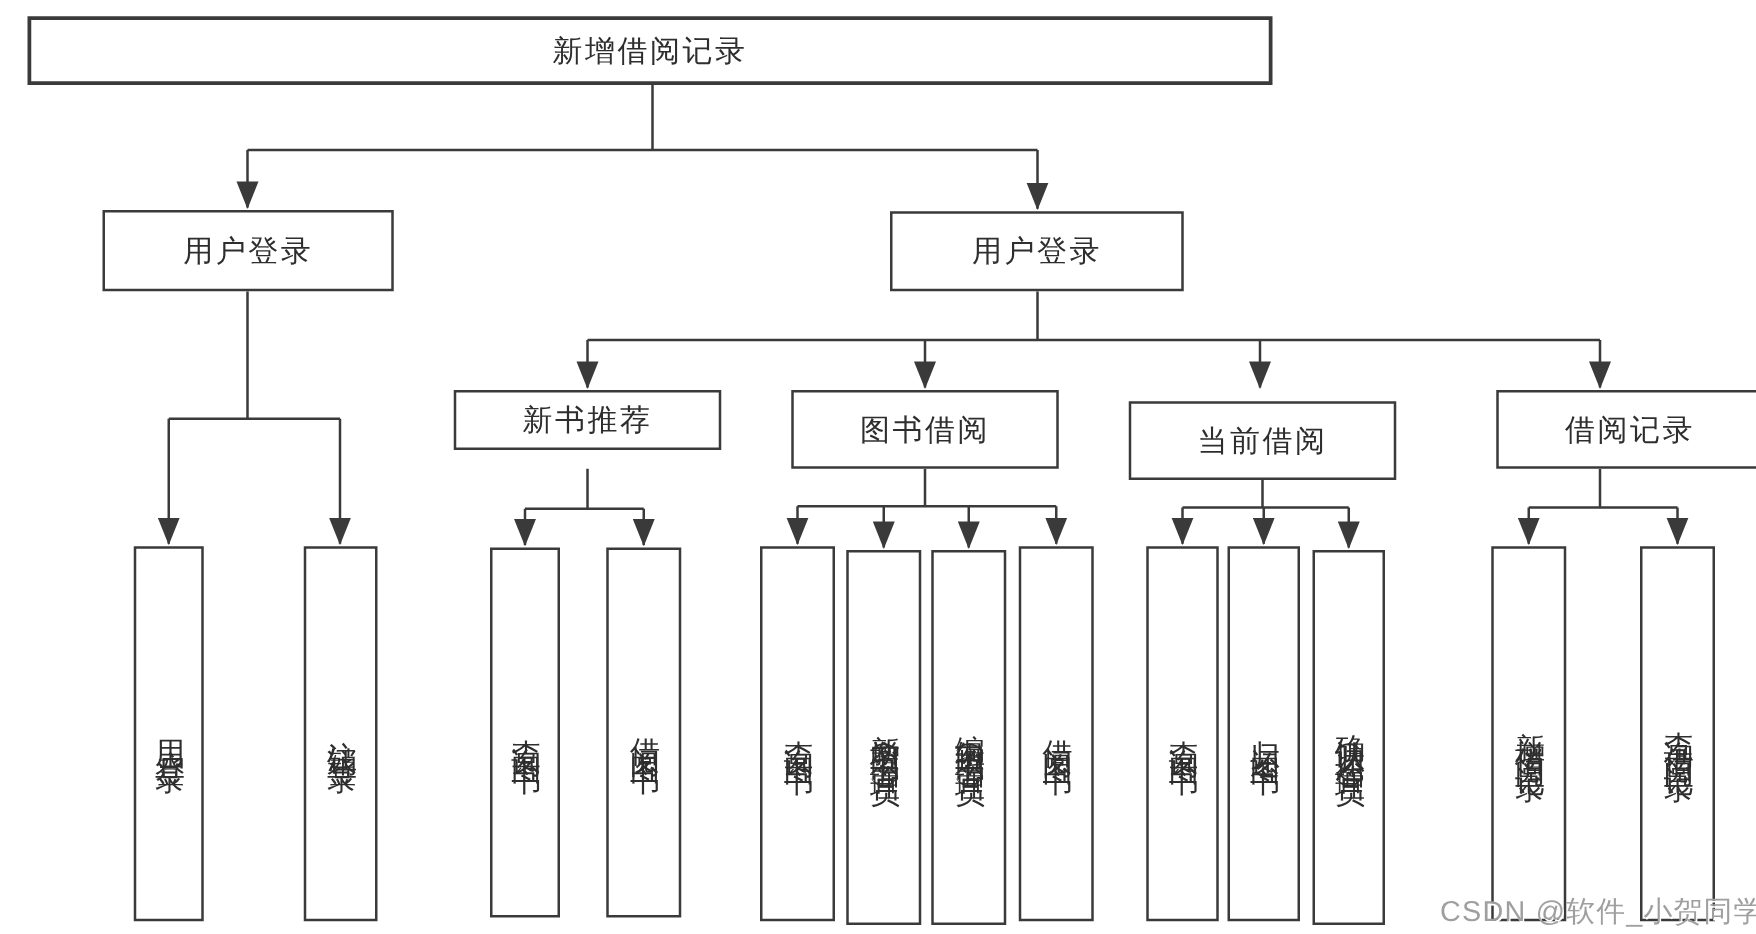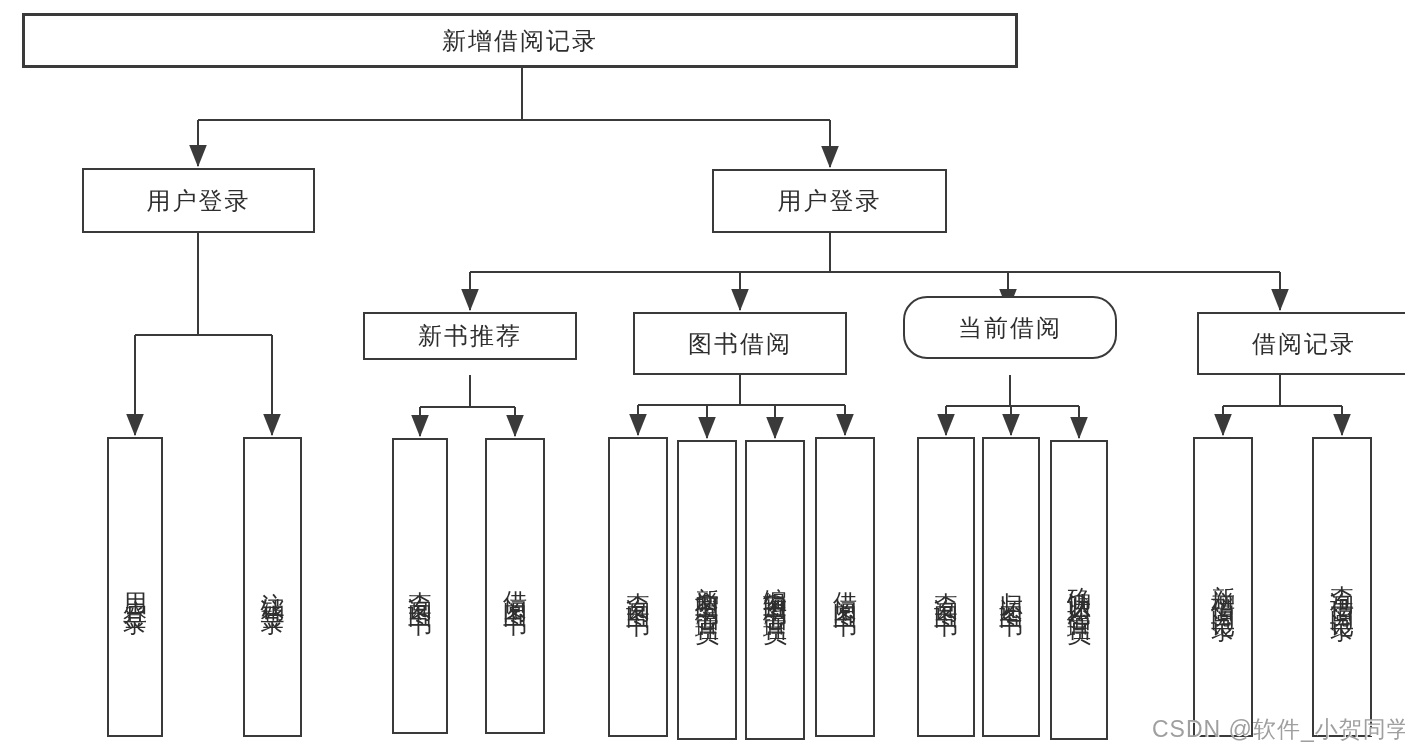--- a/index.html
+++ b/index.html
@@ -36,21 +36,21 @@
     letter-spacing: 7px;
     font-size: 24px;
     white-space: normal;
   }
   
   #n-root    { left: 22px;  top: 13px;  width: 996px; height: 55px; border-width: 3px; }
   #n-login   { left: 82px;  top: 168px; width: 233px; height: 65px; }
   #n-mgmt    { left: 712px; top: 169px; width: 235px; height: 64px; }
   #n-newbook { left: 363px; top: 312px; width: 214px; height: 48px; }
   #n-borrow  { left: 633px; top: 312px; width: 214px; height: 63px; }
-  #n-current { left: 903px; top: 296px; width: 214px; height: 63px; border-radius: 24px; }
+  #n-current { left: 903px; top: 321px; width: 214px; height: 63px; }
   #n-record  { left: 1173px; top: 312px; width: 214px; height: 63px; margin-left: 24px; }
   
   #l-login-user { left: 107px;  top: 437px; width: 56px; height: 300px; }
   #l-logout     { left: 243px;  top: 437px; width: 59px; height: 300px; }
   #l-nb-query   { left: 392px;  top: 438px; width: 56px; height: 296px; }
   #l-nb-borrow  { left: 485px;  top: 438px; width: 60px; height: 296px; }
   #l-bb-query   { left: 608px;  top: 437px; width: 60px; height: 300px; }
   #l-bb-add     { left: 677px;  top: 440px; width: 60px; height: 300px; letter-spacing: 5px; }
   #l-bb-edit    { left: 745px;  top: 440px; width: 60px; height: 300px; letter-spacing: 5px; }
   #l-bb-borrow  { left: 815px;  top: 437px; width: 60px; height: 300px; }

